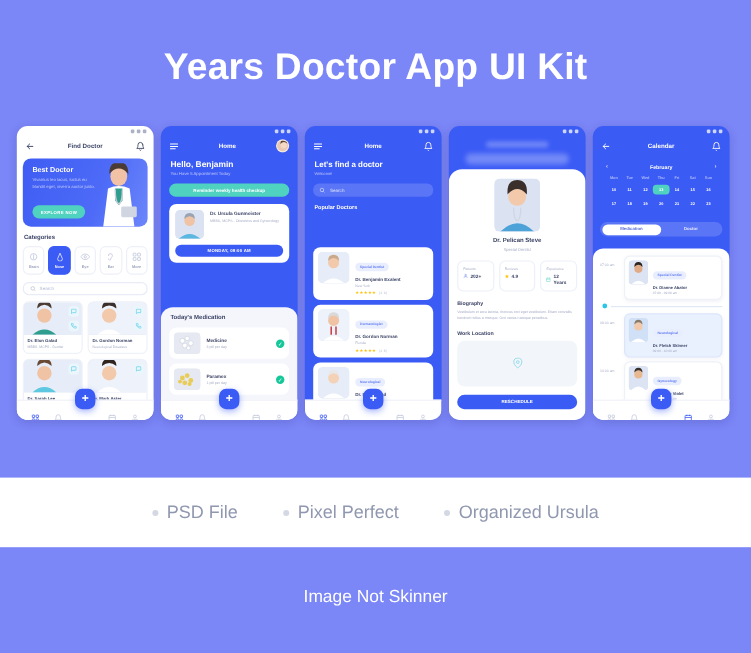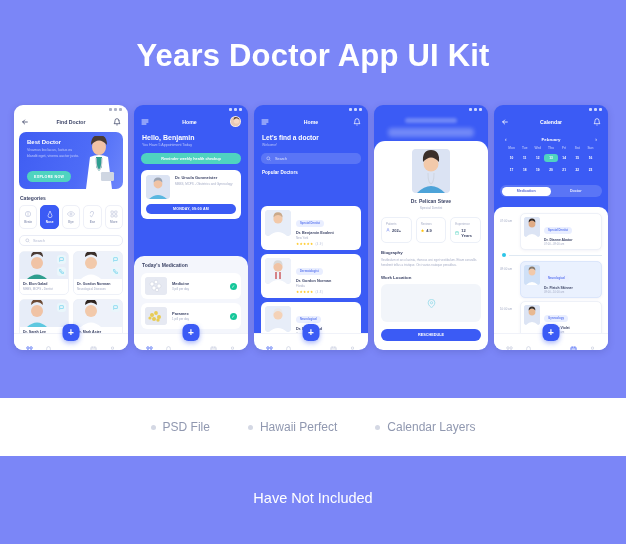--- a/index.html
+++ b/index.html
@@ -221,21 +221,21 @@
   .slot .card .rg { font-size:2.7px; color:#a6adc6; margin-top:1.5px; }
   .nowline { display:flex; align-items:center; gap:3px; margin:3px 0 4px 2px; }
   .nowline i { width:4px; height:4px; border-radius:50%; background:#2bc5e8; display:block; }
   .nowline u { flex:1; height:1px; background:#dfe9f3; display:block; }
 
   
   .featbar {
     position:absolute; left:0; right:0; top:398px; height:58px; background:#fff;
     display:flex; align-items:center; justify-content:center; gap:38px;
   }
-  .feat { display:flex; align-items:center; gap:7px; color:#9098b0; font-size:12px; }
+  .feat { display:flex; align-items:center; gap:7px; color:#9098b0; font-size:15px; }
   .feat i { width:5px; height:5px; border-radius:50%; background:#d4d8e4; display:block; }
   .notinc {
     position:absolute; left:0; right:0; top:490px; text-align:center;
     color:#ffffff; font-size:14.5px;
   }
 </style>
 </head>
 <body>
 
 <div class="kit-title">Years Doctor App UI Kit</div>
@@ -867,21 +867,21 @@
 
 </div>
 
 <div class="featbar">
   <div class="feat">
       <i></i>
       <span>PSD File</span>
     </div>
   <div class="feat">
       <i></i>
-      <span>Hawaii Perfect</span>
+      <span>Pixel Perfect</span>
     </div>
   <div class="feat">
       <i></i>
-      <span>Calendar Layers</span>
+      <span>Organized Ursula</span>
     </div>
 </div>
 
-<div class="notinc">Have Not Included</div>
+<div class="notinc">Image Not Skinner</div>
 
 </body></html>

